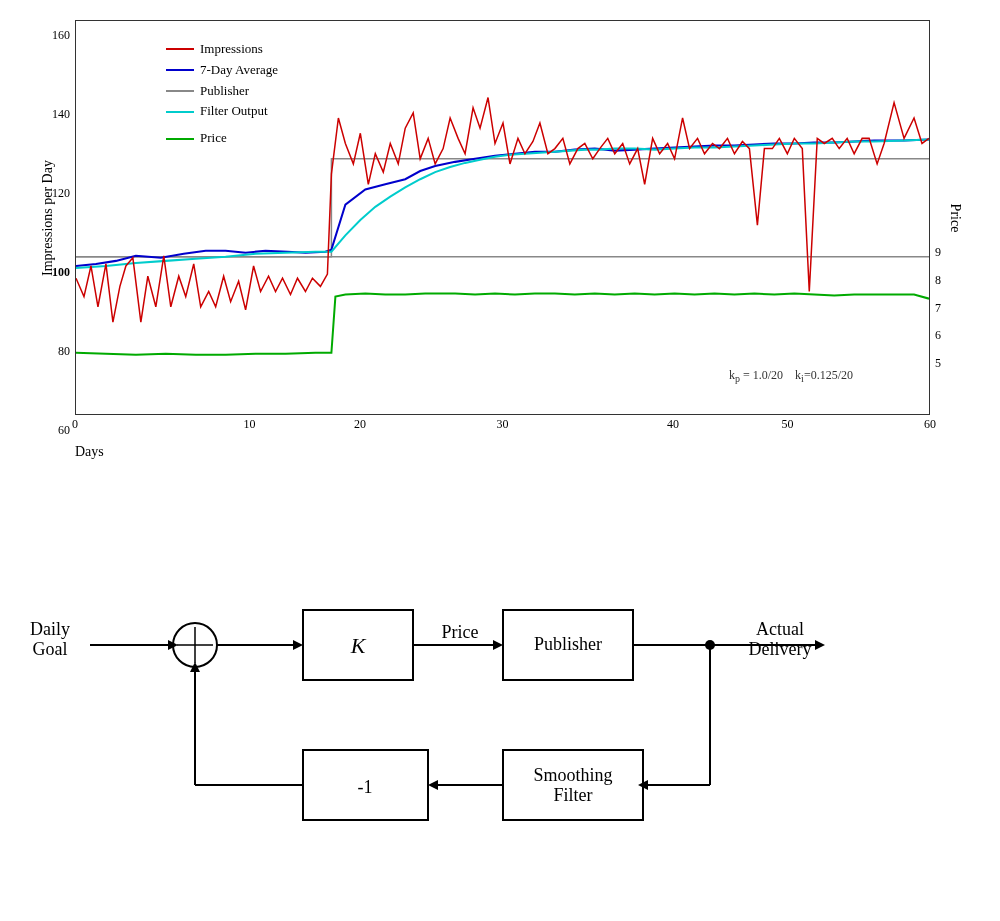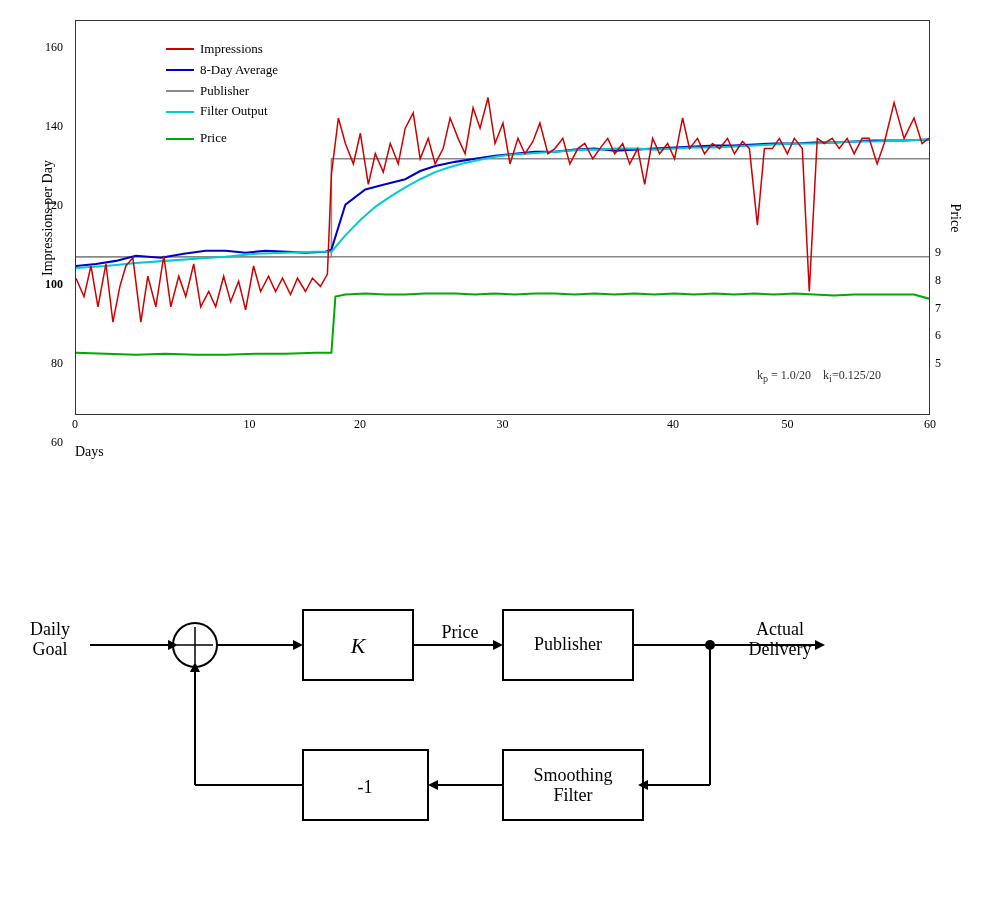--- a/index.html
+++ b/index.html
@@ -79,24 +79,23 @@
     .y-ticks {
       position: absolute;
       left: 0;
       top: 10px;
       bottom: 55px;
       width: 55px;
     }
 
     .y-tick {
       position: absolute;
-      right: 12px;
+      right: 5px;
       font-size: 12px;
       transform: translateY(50%);
-      margin-top: 12px;
     }
 
     .y-ticks-right {
       position: absolute;
       right: 0;
       top: 10px;
       bottom: 55px;
       width: 50px;
     }
 
@@ -244,39 +243,39 @@
     </svg>
 
     
     <div class="legend">
       <div class="legend-item">
         <span class="legend-line" style="background:#cc0000;"></span>
         <span>Impressions</span>
       </div>
       <div class="legend-item">
         <span class="legend-line" style="background:#0000cc;"></span>
-        <span>8-Day Average</span>
+        <span>7-Day Average</span>
       </div>
       <div class="legend-item">
         <span class="legend-line" style="background:#888888;"></span>
         <span>Publisher</span>
       </div>
       <div class="legend-item">
         <span class="legend-line" style="background:#00cccc;"></span>
         <span>Filter Output</span>
       </div>
       <div style="height:6px"></div>
       <div class="legend-item">
         <span class="legend-line" style="background:#00aa00;"></span>
         <span>Price</span>
       </div>
     </div>
 
     
-    <div class="chart-annotation" style="bottom: 30px; right: 48px; margin-left: 16px;">
+    <div class="chart-annotation" style="bottom: 30px; right: 76px; margin-left: 16px;">
       k<sub>p</sub> = 1.0/20 &nbsp;&nbsp; k<sub>i</sub>=0.125/20
     </div>
   </div>
 
   <div class="x-axis-label">
     <span>Days</span>
   </div>
 
   <div class="x-ticks" id="x-ticks-container">
       <div class="x-tick" style="left: 0%;">0</div>

